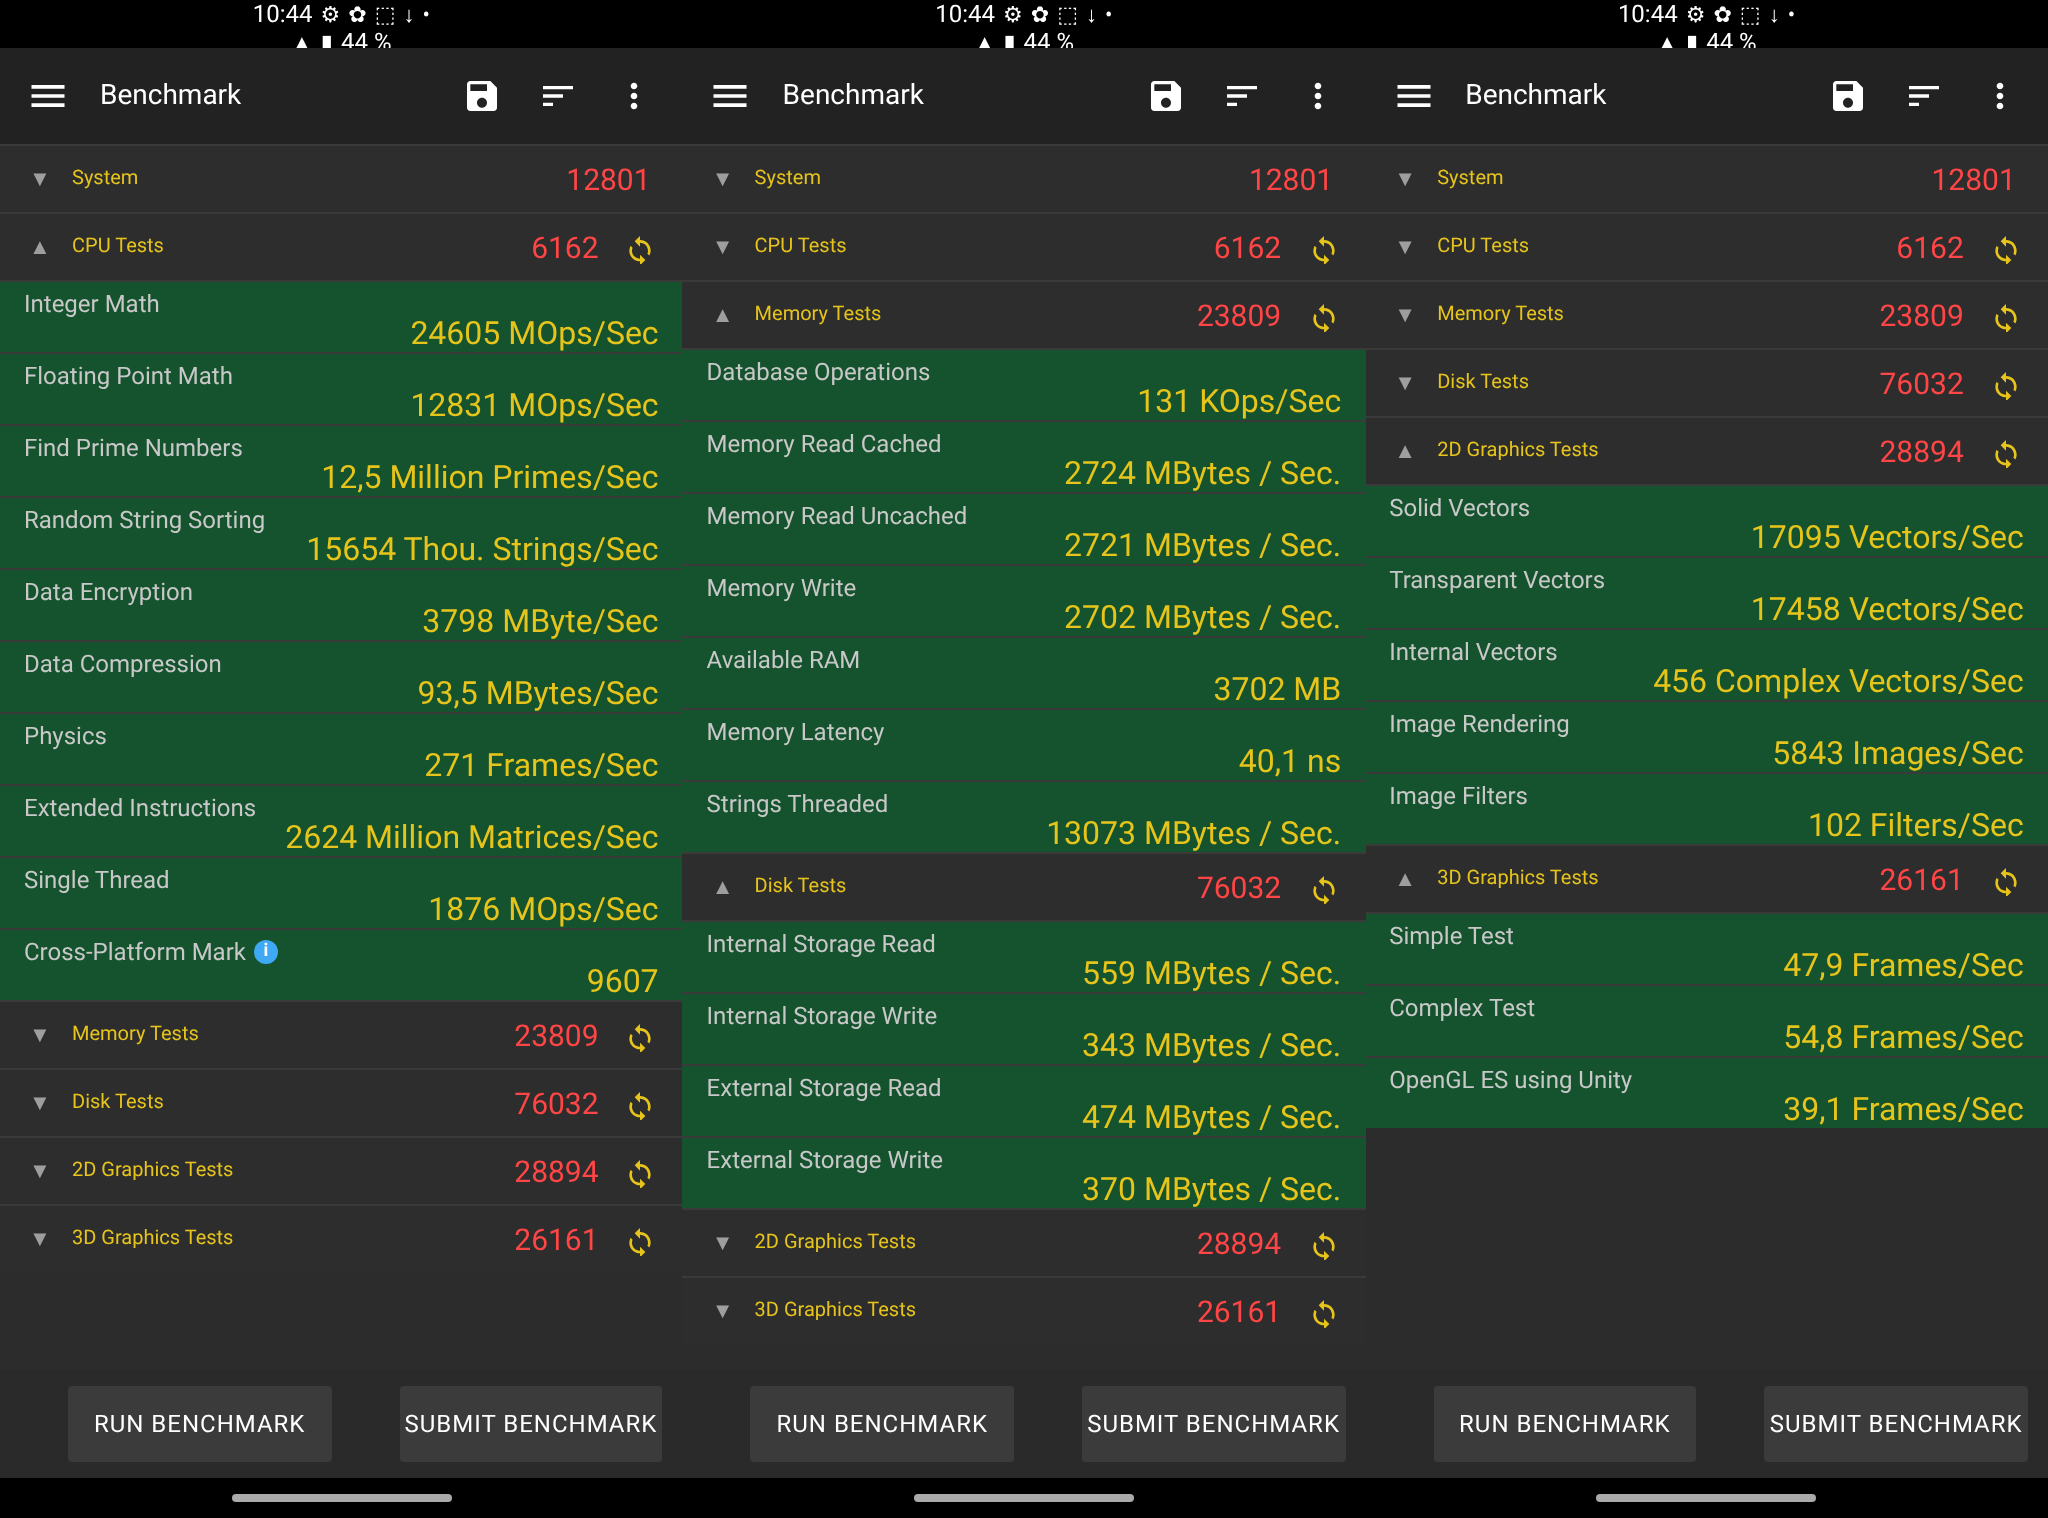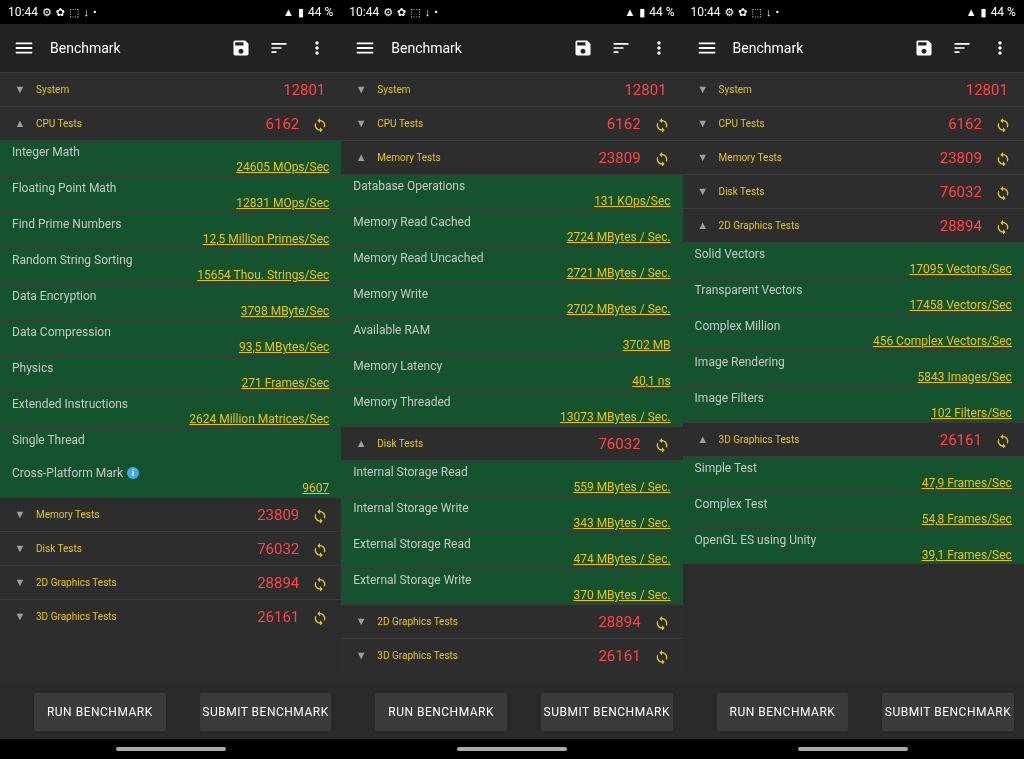--- a/index.html
+++ b/index.html
@@ -40,20 +40,21 @@
   
   .status {
     height: 24px;
     background: #000;
     color: var(--white);
     font-size: 12px;
     display: flex;
     align-items: center;
     padding: 0 8px;
     justify-content: space-between;
+    flex-direction: column;
   }
   .status .left, .status .right { display:flex; align-items:center; gap:4px; }
   .status .ico { font-size: 11px; line-height:1; }
 
   
   .toolbar {
     height: 48px;
     background: var(--toolbar-bg);
     display: flex;
     align-items: center;
@@ -87,21 +88,21 @@
   .cat .retry { width:18px; height:18px; display:flex; align-items:center; justify-content:center; }
   .cat .retry svg { fill: var(--yellow); }
 
   .sub {
     border-top: 1px solid var(--divider);
     padding: 4px 12px 2px 12px;
     background:#14532d;
     min-height: 33px;
   }
   .sub .lbl { color: var(--text); font-size: 12px; display:flex; align-items:center; gap:4px; }
-  .sub .val { color: var(--yellow); font-size: 12px; text-align:right; line-height:14px; padding-top:1px;text-decoration:underline;}
+  .sub .val { color: var(--yellow); font-size: 16px; text-align:right; line-height:14px; padding-top:1px;}
   .sub .info { width:12px; height:12px; border-radius:50%; background:#3fa9f5; color:#fff; font-size:9px; display:inline-flex; align-items:center; justify-content:center; font-weight:bold;}
 
   .buttons {
     height: 54px;
     display:flex;
     gap:10px;
     padding:8px 10px;
     background:#2a2a2a;
   }
   .btn {
@@ -226,20 +227,21 @@
       <div class="sub">
         <div class="lbl">
           <span>Extended Instructions</span>
         </div>
         <div class="val">2624 Million Matrices/Sec</div>
       </div>
       <div class="sub">
         <div class="lbl">
           <span>Single Thread</span>
         </div>
+        <div class="val">1876 MOps/Sec</div>
       </div>
       <div class="sub">
         <div class="lbl">
           <span>Cross-Platform Mark</span> 
           <span class="info">i</span>
         </div>
         <div class="val">9607</div>
       </div>
       <div class="cat">
         <span class="chev">▼</span>
@@ -386,21 +388,21 @@
         <div class="val">3702 MB</div>
       </div>
       <div class="sub">
         <div class="lbl">
           <span>Memory Latency</span>
         </div>
         <div class="val">40,1 ns</div>
       </div>
       <div class="sub">
         <div class="lbl">
-          <span>Memory Threaded</span>
+          <span>Strings Threaded</span>
         </div>
         <div class="val">13073 MBytes / Sec.</div>
       </div>
       <div class="cat">
         <span class="chev">▲</span>
         <span class="name">Disk Tests</span>
         <span class="score">76032</span>
         <span class="retry">
           <svg viewBox="0 0 24 24" width="16" height="16">
             <path d="M12 6V3L8 7l4 4V8c3.31 0 6 2.69 6 6 0 .79-.15 1.56-.44 2.25l1.46 1.46A7.93 7.93 0 0020 14c0-4.42-3.58-8-8-8zm-6 8c0-.79.15-1.56.44-2.25L4.98 10.3A7.93 7.93 0 004 14c0 4.42 3.58 8 8 8v3l4-4-4-4v3c-3.31 0-6-2.69-6-6z"></path>
@@ -552,21 +554,21 @@
         <div class="val">17095 Vectors/Sec</div>
       </div>
       <div class="sub">
         <div class="lbl">
           <span>Transparent Vectors</span>
         </div>
         <div class="val">17458 Vectors/Sec</div>
       </div>
       <div class="sub">
         <div class="lbl">
-          <span>Complex Million</span>
+          <span>Internal Vectors</span>
         </div>
         <div class="val">456 Complex Vectors/Sec</div>
       </div>
       <div class="sub">
         <div class="lbl">
           <span>Image Rendering</span>
         </div>
         <div class="val">5843 Images/Sec</div>
       </div>
       <div class="sub">

